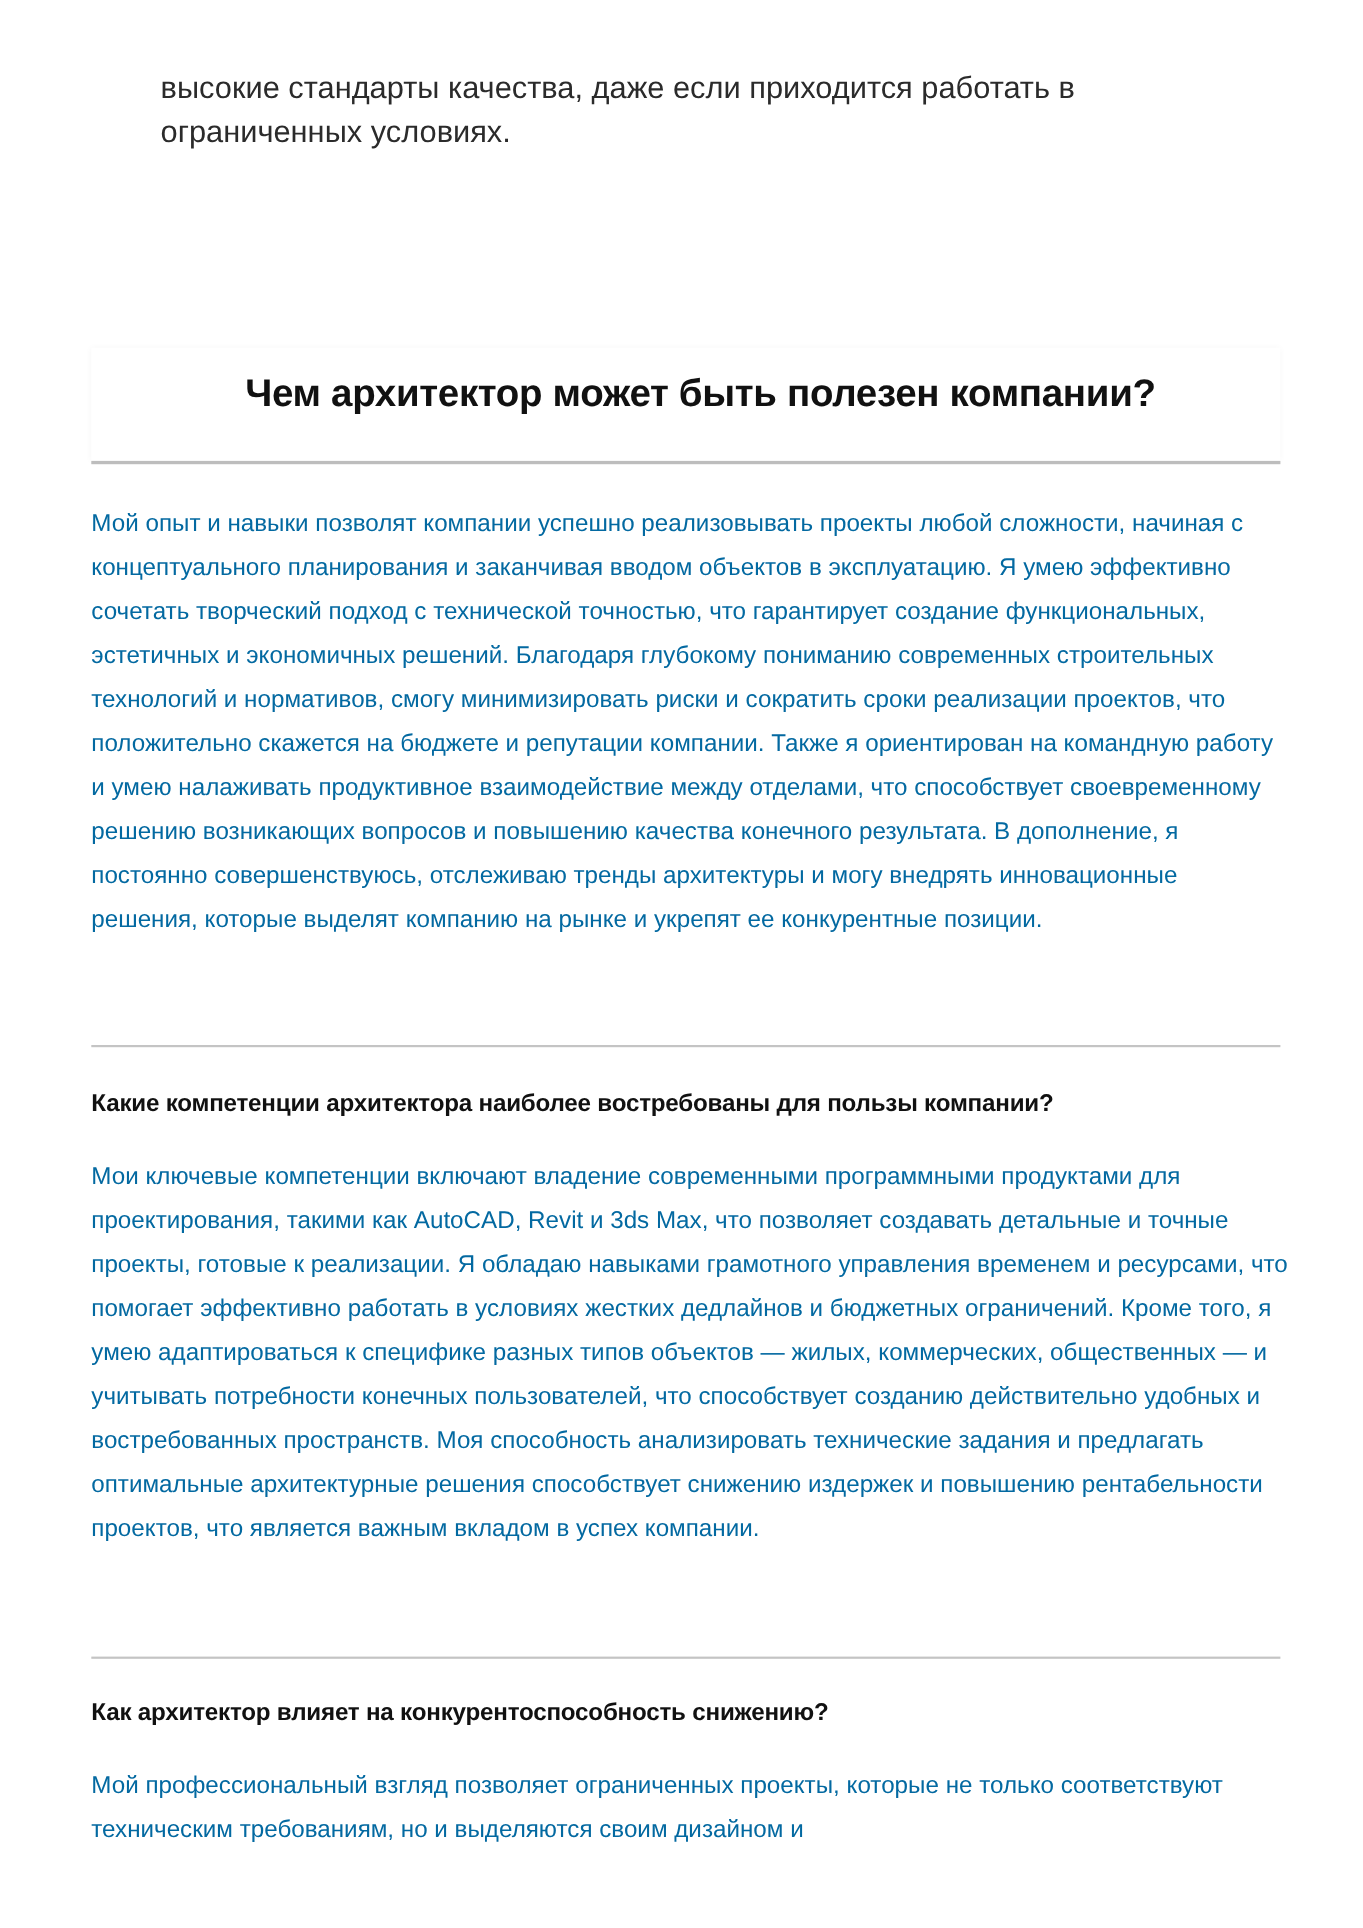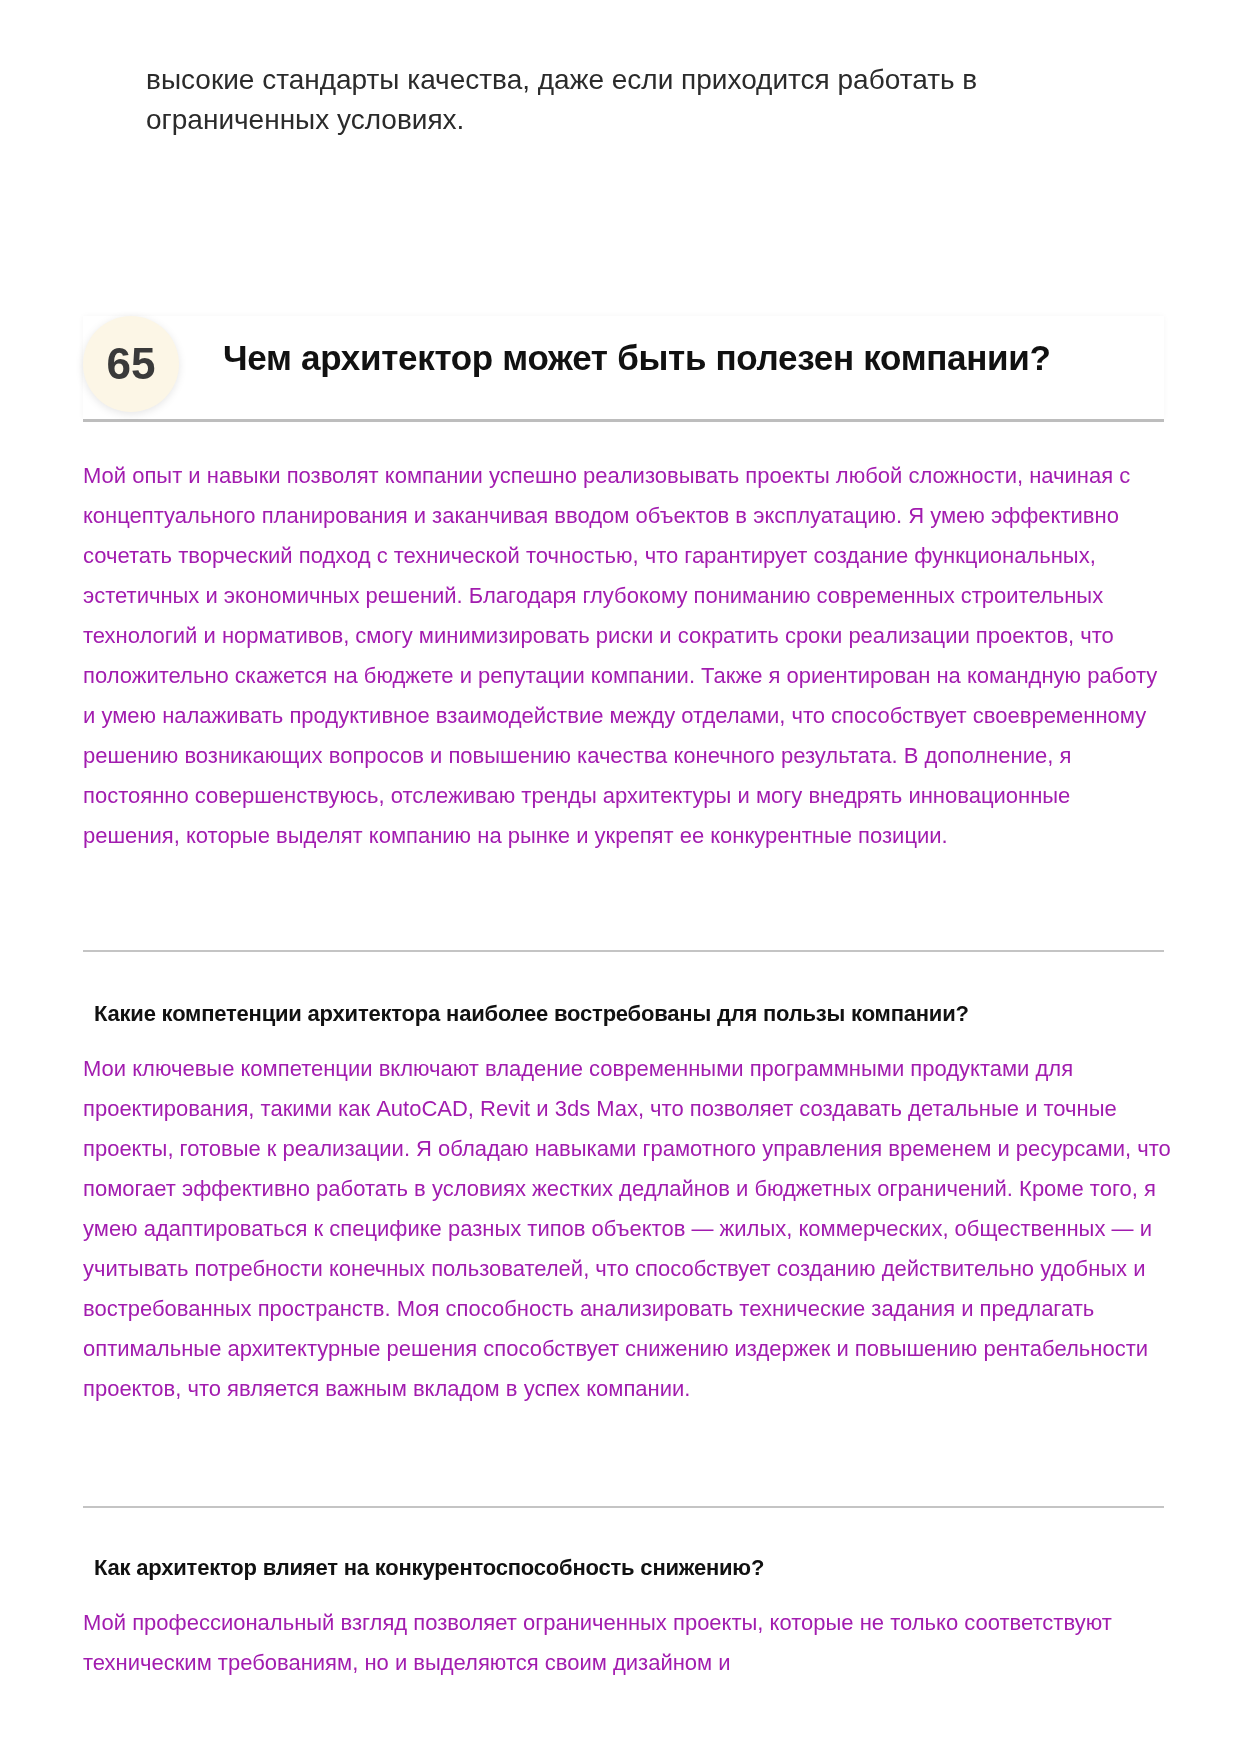--- a/index.html
+++ b/index.html
@@ -75,50 +75,49 @@
       margin: 0;
       white-space: nowrap;
       letter-spacing: -0.3px;
     }
     .para {
       position: absolute;
       left: 83px;
       width: 1090px;
       font-size: 22px;
       line-height: 40px;
-      color: #a21caf;
+      color: #0369a1;
       margin: 0;
     }
     .divider {
       position: absolute;
       left: 83px;
       width: 1081px;
       height: 2px;
       background: #c4c4c4;
     }
     .subq {
       position: absolute;
       left: 83px;
       width: 1090px;
       font-size: 22px;
       font-weight: bold;
       color: #111111;
-      margin: 11px;
+      margin: 0;
       letter-spacing: -0.2px;
     }
   </style>
 </head>
 <body>
 
 <p class="intro">высокие стандарты качества, даже если приходится работать в ограниченных условиях.</p>
 
 <div class="section-header">
   <div class="header-card"></div>
   <div class="header-underline"></div>
-  <div class="number-badge">65</div>
   <h2 class="section-title">Чем архитектор может быть полезен компании?</h2>
 </div>
 
 <p class="para" style="top:456px;">Мой опыт и навыки позволят компании успешно реализовывать проекты любой сложности, начиная с концептуального планирования и заканчивая вводом объектов в эксплуатацию. Я умею эффективно сочетать творческий подход с технической точностью, что гарантирует создание функциональных, эстетичных и экономичных решений. Благодаря глубокому пониманию современных строительных технологий и нормативов, смогу минимизировать риски и сократить сроки реализации проектов, что положительно скажется на бюджете и репутации компании. Также я ориентирован на командную работу и умею налаживать продуктивное взаимодействие между отделами, что способствует своевременному решению возникающих вопросов и повышению качества конечного результата. В дополнение, я постоянно совершенствуюсь, отслеживаю тренды архитектуры и могу внедрять инновационные решения, которые выделят компанию на рынке и укрепят ее конкурентные позиции.</p>
 
 <div class="divider" style="top:950px;"></div>
 
 <h3 class="subq" style="top:990px;">Какие компетенции архитектора наиболее востребованы для пользы компании?</h3>
 
 <p class="para" style="top:1049px;">Мои ключевые компетенции включают владение современными программными продуктами для проектирования, такими как AutoCAD, Revit и 3ds Max, что позволяет создавать детальные и точные проекты, готовые к реализации. Я обладаю навыками грамотного управления временем и ресурсами, что помогает эффективно работать в условиях жестких дедлайнов и бюджетных ограничений. Кроме того, я умею адаптироваться к специфике разных типов объектов — жилых, коммерческих, общественных — и учитывать потребности конечных пользователей, что способствует созданию действительно удобных и востребованных пространств. Моя способность анализировать технические задания и предлагать оптимальные архитектурные решения способствует снижению издержек и повышению рентабельности проектов, что является важным вкладом в успех компании.</p>

